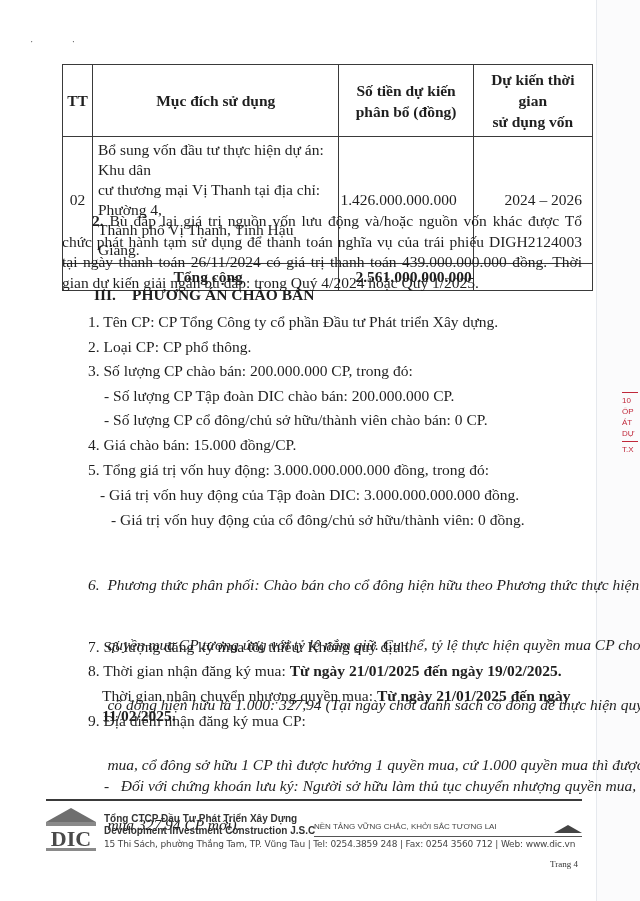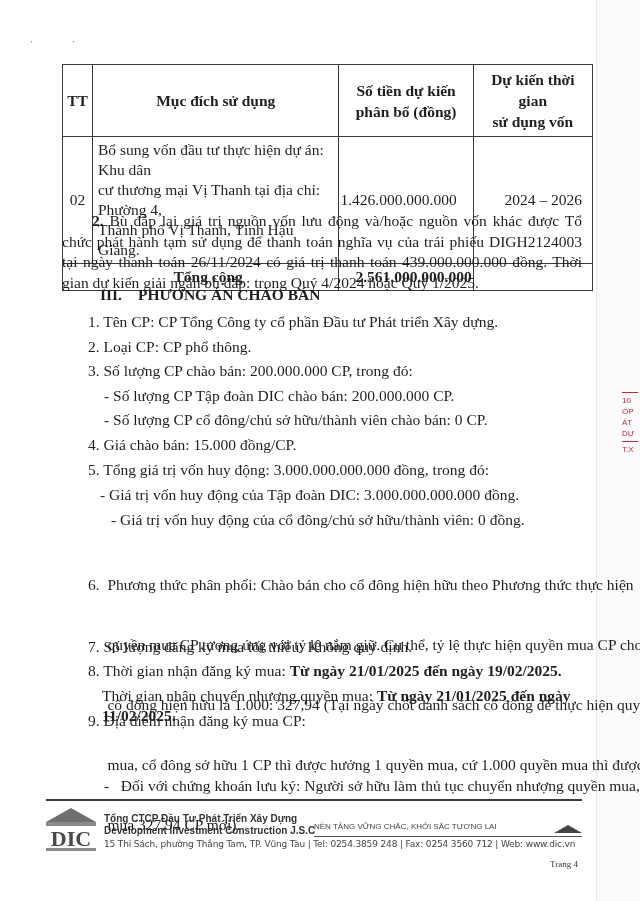--- a/index.html
+++ b/index.html
@@ -17,27 +17,27 @@
   .c-amount { width:126px; }
   .c-time { width:122px; }
   td.tt { text-align:center; padding:2px 2px; }
   td.purpose { padding:3px 5px; line-height:20px; }
   td.amount { text-align:left; }
   td.time { text-align:right; padding-right:10px; }
   tr.total td { height:24px; font-weight:bold; text-align:center;padding-left:16px; }
 
   .body-text { position:absolute; left:62px; width:520px; font-size:15.5px; line-height:20.5px; text-align:justify; }
   .p2 { top:211px; text-indent:30px; }
-  .section-title { position:absolute; left:100px; top:286px; font-size:15.5px; font-weight:bold; }
+  .section-title { position:absolute; left:94px; top:286px; font-size:15.5px; font-weight:bold; }
   .section-title .num { display:inline-block; width:38px; }
 
   .item { position:absolute; font-size:15.5px; line-height:20px; }
   .item.lvl1 { left:88px; }
   .item.lvl2 { left:104px; }
-  .multi { width:494px; text-align:justify; }
+  .multi { width:494px; text-align:justify;font-style:italic; }
   .multi .line { display:block; }
   b { font-weight:bold; }
 
   .footer-rule { position:absolute; left:46px; top:799px; width:536px; height:2px; background:#3a3a3a; }
   .logo { position:absolute; left:46px; top:808px; width:50px; height:44px; }
   .company-vn { position:absolute; left:104px; top:813px; font-family:"Liberation Sans", sans-serif; font-weight:bold; font-size:10px; color:#333; }
   .company-en { position:absolute; left:104px; top:825px; font-family:"Liberation Sans", sans-serif; font-weight:bold; font-size:10px; color:#333; }
   .slogan { position:absolute; left:314px; top:822px; font-family:"Liberation Sans", sans-serif; font-size:8px; color:#444; }
   .slogan-rule { position:absolute; left:314px; top:836px; width:268px; height:1px; background:#555; }
   .roof-icon { position:absolute; left:554px; top:825px; width:28px; height:10px; }

